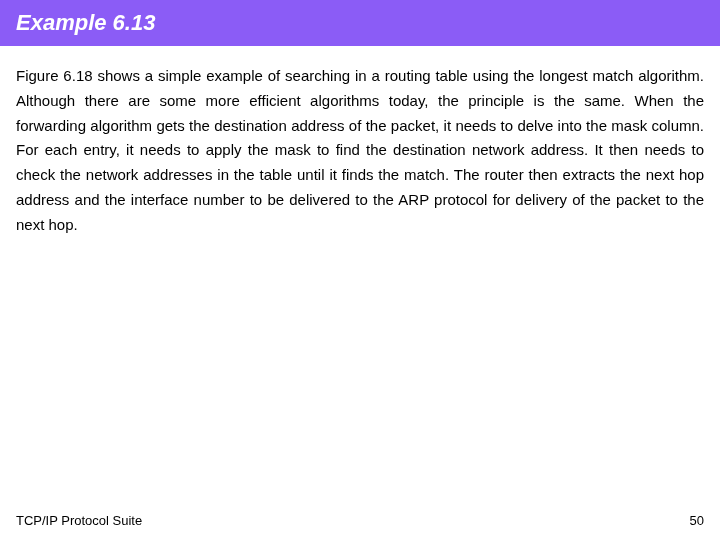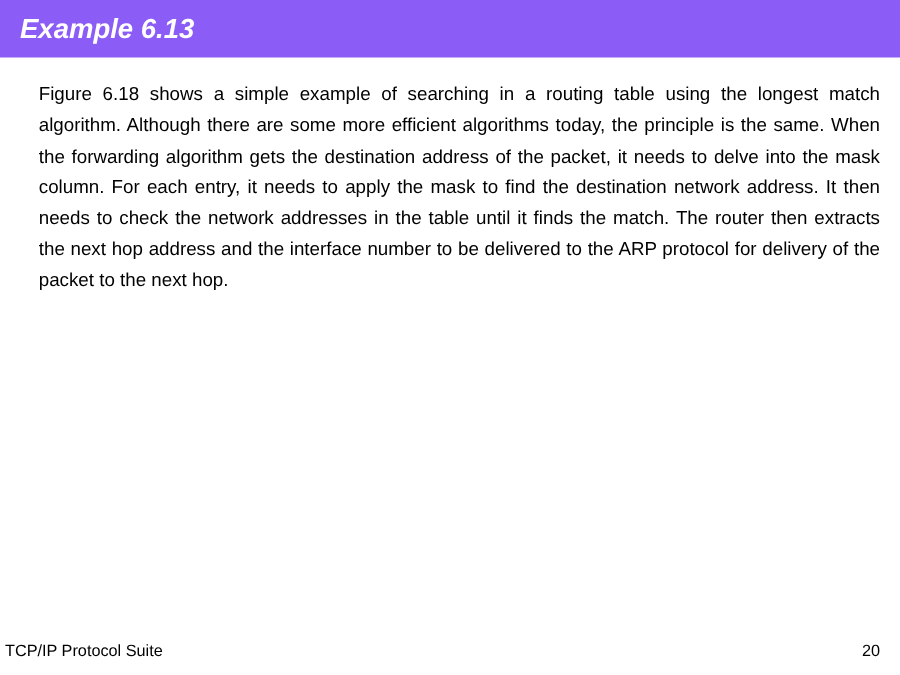--- a/index.html
+++ b/index.html
@@ -27,35 +27,34 @@
 
     .header-title {
       color: #ffffff;
       font-size: 22px;
       font-weight: bold;
       font-style: italic;
     }
 
     .content-area {
       padding: 18px 16px 16px 16px;
-      margin-left: 15px;
     }
 
     .body-text {
       font-size: 15px;
       line-height: 1.65;
       color: #000000;
       font-family: Arial, sans-serif;
       text-align: justify;
     }
 
     .footer {
       position: absolute;
       bottom: 12px;
-      left: 4px;
+      left: 16px;
       right: 16px;
       display: flex;
       justify-content: space-between;
       align-items: center;
       text-align: center;
     }
 
     .footer-left {
       font-size: 13px;
       color: #000000;
@@ -72,14 +71,14 @@
 <div class="header-bar">
   <span class="header-title">Example 6.13</span>
 </div>
 
 <div class="content-area">
   <p class="body-text">Figure 6.18 shows a simple example of searching in a routing table using the longest match algorithm. Although there are some more efficient algorithms today, the principle is the same. When the forwarding algorithm gets the destination address of the packet, it needs to delve into the mask column. For each entry, it needs to apply the mask to find the destination network address. It then needs to check the network addresses in the table until it finds the match. The router then extracts the next hop address and the interface number to be delivered to the ARP protocol for delivery of the packet to the next hop.</p>
 </div>
 
 <div class="footer">
   <span class="footer-left">TCP/IP Protocol Suite</span>
-  <span class="footer-right">20</span>
+  <span class="footer-right">50</span>
 </div>
 
 </body></html>

